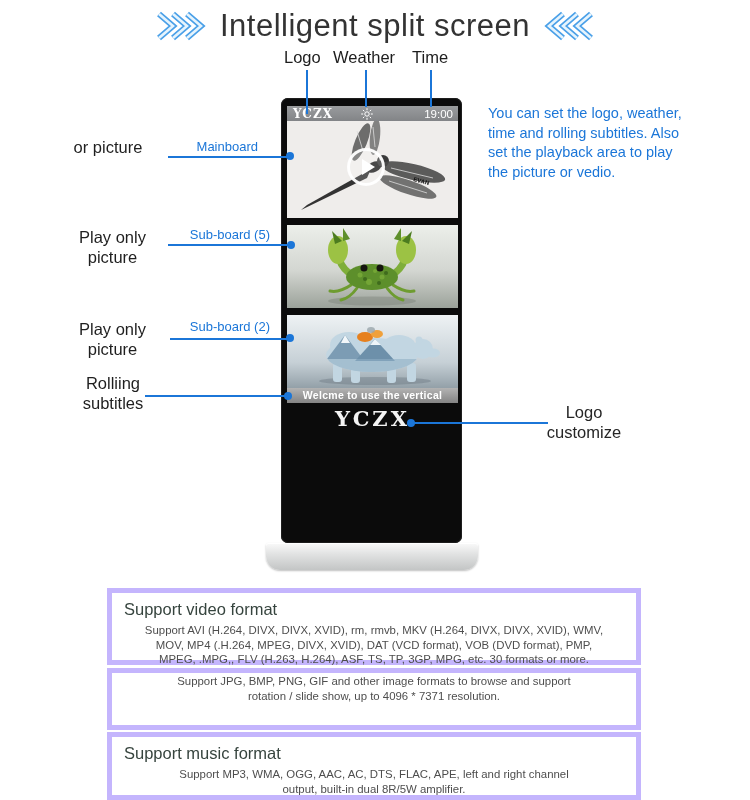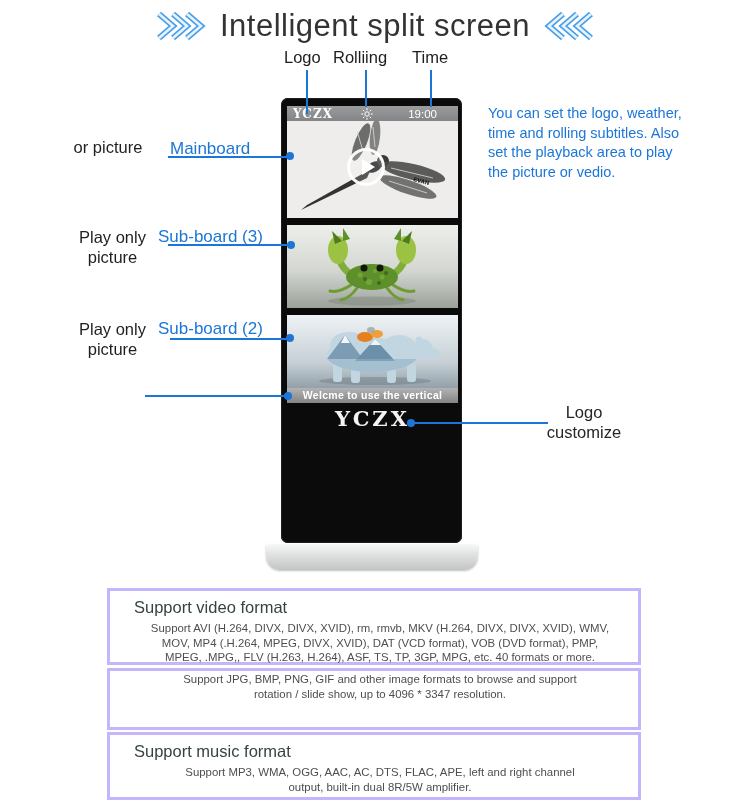--- a/index.html
+++ b/index.html
@@ -11,35 +11,35 @@
              align-items:center;justify-content:center;gap:14px;}
   .page-title{font-size:31px;color:#333;font-weight:400;letter-spacing:0.5px;margin:0;}
 
   
   .toplabel{position:absolute;top:48px;font-size:16.5px;color:#1d1d1d;}
   .vline{position:absolute;width:2px;background:#1b76d8;z-index:30;}
   .hline{position:absolute;height:2px;background:#1b76d8;z-index:30;}
   .dot{position:absolute;width:8px;height:8px;border-radius:50%;background:#1b76d8;z-index:31;}
 
   .left-label{position:absolute;text-align:center;font-size:16.5px;line-height:20px;color:#1f1f1f;}
-  .blue-tag{position:absolute;text-align:left;font-size:17px;color:#1b76d8;}
+  .blue-tag{position:absolute;text-align:right;font-size:13px;color:#1b76d8;}
   .right-note{position:absolute;left:488px;top:92px;width:208px;font-size:14.5px;
               line-height:19.5px;color:#1b76d8;margin-top:12px;}
   .logo-callout{position:absolute;left:528px;top:402px;width:112px;text-align:center;
                 font-size:16.5px;line-height:20px;color:#262626;}
 
   
   .kiosk-body{position:absolute;left:281px;top:98px;width:181px;height:445px;
               background:#0b0b0b;border-radius:7px;box-shadow:inset 0 0 0 1px #1e1e1e;}
   .screen-el{position:absolute;left:6px;width:171px;overflow:hidden;}
   .statusbar{top:8px;height:15px;background:linear-gradient(180deg,#9a9c9e,#828487);
              display:flex;align-items:center;}
   .sb-brand{font-family:"DejaVu Serif", serif;font-weight:bold;font-size:12px;color:#fff;
             letter-spacing:1px;padding-left:6px;}
-  .sb-time{font-size:11.5px;color:#fff;margin-left:auto;padding-right:21px;}
+  .sb-time{font-size:11.5px;color:#fff;margin-left:auto;padding-right:5px;}
   .sb-sun{position:absolute;left:74px;top:2px;}
   .img1{top:23px;height:97px;background:#efedeb;}
   .img2{top:127px;height:83px;background:linear-gradient(180deg,#ecEFEA 0%,#d3d6d1 55%,#9ba29a 100%);}
   .img3{top:217px;height:73px;background:linear-gradient(180deg,#eef2f4 0%,#c6d0d6 65%,#93a0a8 100%);}
   .subtitle-bar{top:290px;height:15px;background:linear-gradient(180deg,#b3b3b3,#848484);
                 color:#fff;font-size:10.5px;font-weight:bold;text-align:center;line-height:15px;
                 letter-spacing:0.3px;}
   .screen-logo{top:308px;height:26px;text-align:center;font-family:"DejaVu Serif", serif;
                font-weight:bold;font-size:21px;letter-spacing:3px;color:#f4f4f4;}
   .kiosk-base{position:absolute;left:266px;top:543px;width:212px;height:27px;
@@ -47,22 +47,22 @@
               border-radius:3px 3px 14px 14px;box-shadow:inset 0 1px 0 #fff,0 1px 2px rgba(0,0,0,.25);}
 
   .play-btn{position:absolute;left:60px;top:27px;width:38px;height:38px;border-radius:50%;
             border:3px solid rgba(255,255,255,.95);background:rgba(255,255,255,.18);
             box-sizing:border-box;cursor:pointer;}
   .play-tri{position:absolute;left:12px;top:8px;width:0;height:0;
             border-top:8px solid transparent;border-bottom:8px solid transparent;
             border-left:13px solid #fff;}
 
   
-  .spec-box{position:absolute;left:107px;width:534px;border:3px solid #c4b5fd;background:#fff;
-            box-sizing:border-box;padding-left:12px;}
+  .spec-box{position:absolute;left:107px;width:534px;border:5px solid #c4b5fd;background:#fff;
+            box-sizing:border-box;}
   .spec-head{font-size:16.5px;color:#36443e;padding:7px 0 3px 12px;}
   .spec-body{font-size:11.4px;line-height:14.6px;color:#4e4e4e;text-align:center;padding:1px 28px 4px 28px;}
 </style>
 </head>
 <body>
 
 <div class="page">
 
   <div class="title-row">
     <svg width="52" height="30" viewBox="0 0 52 30">
@@ -82,21 +82,21 @@
         <path d="M19 3 L5 15 L19 27" stroke="#e6f4fd" stroke-width="2.6"></path>
         <path d="M33 3 L19 15 L33 27" stroke="#4aa0e8" stroke-width="6"></path>
         <path d="M33 3 L19 15 L33 27" stroke="#e6f4fd" stroke-width="2.6"></path>
         <path d="M47 3 L33 15 L47 27" stroke="#4aa0e8" stroke-width="6"></path>
         <path d="M47 3 L33 15 L47 27" stroke="#e6f4fd" stroke-width="2.6"></path>
       </g>
     </svg>
   </div>
 
   <span class="toplabel" style="left:284px;">Logo</span>
-  <span class="toplabel" style="left:333px;">Rolliing</span>
+  <span class="toplabel" style="left:333px;">Weather</span>
   <span class="toplabel" style="left:412px;">Time</span>
   <div class="vline" style="left:306px;top:70px;height:44px;"></div>
   <div class="vline" style="left:365px;top:70px;height:37px;"></div>
   <div class="vline" style="left:430px;top:70px;height:37px;"></div>
 
   <div class="kiosk-body">
 
     <div class="screen-el statusbar">
       <span class="sb-brand">YCZX</span>
       <svg class="sb-sun" width="12" height="12" viewBox="0 0 12 12">
@@ -217,49 +217,53 @@
     <div>or picture</div>
   </div>
   <div class="blue-tag" style="left:170px;top:139px;width:88px;">Mainboard</div>
   <div class="hline" style="left:168px;top:156px;width:124px;"></div>
   <div class="dot" style="left:286px;top:152px;"></div>
 
   <div class="left-label" style="left:60px;top:227px;width:105px;">
     <div>Play only</div>
     <div>picture</div>
   </div>
-  <div class="blue-tag" style="left:158px;top:227px;width:112px;">Sub-board (3)</div>
+  <div class="blue-tag" style="left:158px;top:227px;width:112px;">Sub-board (5)</div>
   <div class="hline" style="left:168px;top:244px;width:124px;"></div>
   <div class="dot" style="left:287px;top:241px;"></div>
 
   <div class="left-label" style="left:60px;top:319px;width:105px;">
     <div>Play only</div>
     <div>picture</div>
   </div>
   <div class="blue-tag" style="left:158px;top:319px;width:112px;">Sub-board (2)</div>
   <div class="hline" style="left:170px;top:338px;width:122px;"></div>
   <div class="dot" style="left:286px;top:334px;"></div>
 
+  <div class="left-label" style="left:58px;top:373px;width:110px;">
+    <div>Rolliing</div>
+    <div>subtitles</div>
+  </div>
   <div class="hline" style="left:145px;top:395px;width:145px;"></div>
   <div class="dot" style="left:284px;top:392px;"></div>
 
   <div class="right-note">You can set the logo, weather, time and rolling subtitles. Also set the playback area to play the picture or vedio.</div>
 
   <div class="logo-callout">
     <div>Logo</div>
     <div>customize</div>
   </div>
   <div class="hline" style="left:412px;top:422px;width:136px;"></div>
   <div class="dot" style="left:407px;top:419px;"></div>
 
   <div class="spec-box" style="top:588px;height:77px;">
     <div class="spec-head">Support video format</div>
-    <div class="spec-body">Support AVI (H.264, DIVX, DIVX, XVID), rm, rmvb, MKV (H.264, DIVX, DIVX, XVID), WMV, MOV, MP4 (.H.264, MPEG, DIVX, XVID), DAT (VCD format), VOB (DVD format), PMP, MPEG, .MPG,, FLV (H.263, H.264), ASF, TS, TP, 3GP, MPG, etc. 40 formats or more.</div>
+    <div class="spec-body">Support AVI (H.264, DIVX, DIVX, XVID), rm, rmvb, MKV (H.264, DIVX, DIVX, XVID), WMV, MOV, MP4 (.H.264, MPEG, DIVX, XVID), DAT (VCD format), VOB (DVD format), PMP, MPEG, .MPG,, FLV (H.263, H.264), ASF, TS, TP, 3GP, MPG, etc. 30 formats or more.</div>
   </div>
   <div class="spec-box" style="top:668px;height:62px;">
-    <div class="spec-body" style="padding:1px 60px 4px 60px;">Support JPG, BMP, PNG, GIF and other image formats to browse and support rotation / slide show, up to 4096 * 3347 resolution.</div>
+    <div class="spec-body" style="padding:1px 60px 4px 60px;">Support JPG, BMP, PNG, GIF and other image formats to browse and support rotation / slide show, up to 4096 * 7371 resolution.</div>
   </div>
   <div class="spec-box" style="top:732px;height:68px;">
     <div class="spec-head">Support music format</div>
     <div class="spec-body" style="padding:1px 60px 4px 60px;">Support MP3, WMA, OGG, AAC, AC, DTS, FLAC, APE, left and right channel output, built-in dual 8R/5W amplifier.</div>
   </div>
 
 </div>
 
 </body></html>

